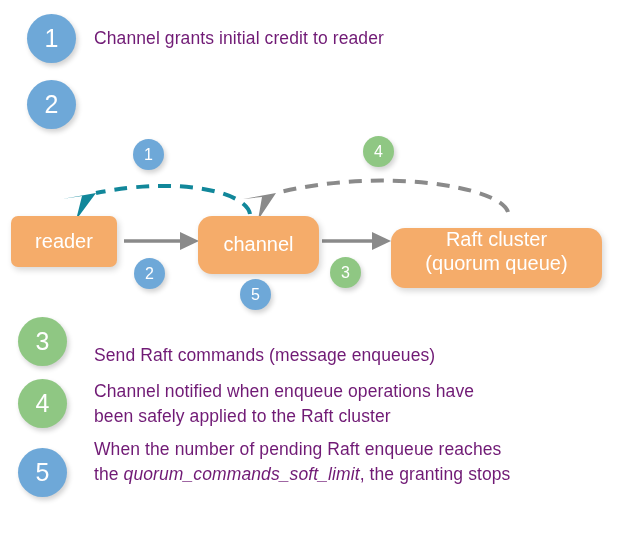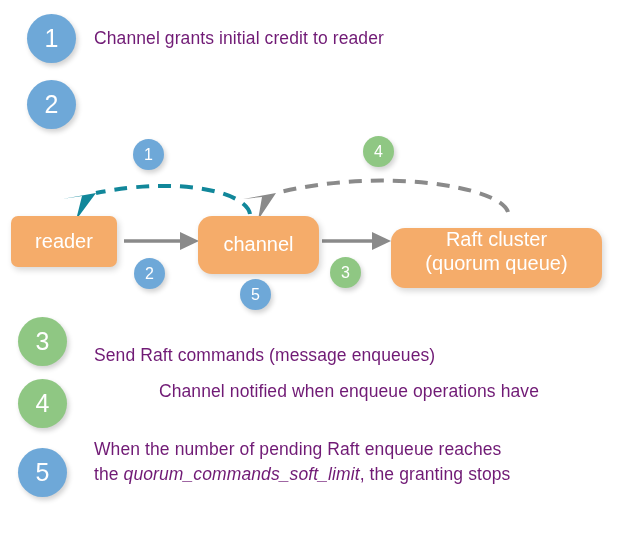--- a/index.html
+++ b/index.html
@@ -146,22 +146,23 @@
   <div class="badge green sm" style="left:330px; top:257px;">3</div>
 
   <div class="badge green sm" style="left:363px; top:136px;">4</div>
 
   <div class="badge blue sm" style="left:240px; top:279px;">5</div>
 
   <div class="badge green lg" style="left:18px; top:317px;">3</div>
   <div class="legend-text" style="left:94px; top:343px; width:510px;">Send Raft commands (message enqueues)</div>
 
   <div class="badge green lg" style="left:18px; top:379px;">4</div>
-  <div class="legend-text" style="left:94px; top:379px; width:510px;text-align:center;">
+  <div class="legend-text" style="left:94px; top:379px; width:510px;">
     <span>Channel notified when enqueue operations have</span><br>
+    <span>been safely applied to the Raft cluster</span>
   </div>
 
   <div class="badge blue lg" style="left:18px; top:448px;">5</div>
   <div class="legend-text" style="left:94px; top:437px; width:520px;">
     <span>When the number of pending Raft enqueue reaches</span><br>
     <span>the </span><em>quorum_commands_soft_limit</em><span>, the granting stops</span><br>
   </div>
 
 </div>
 

